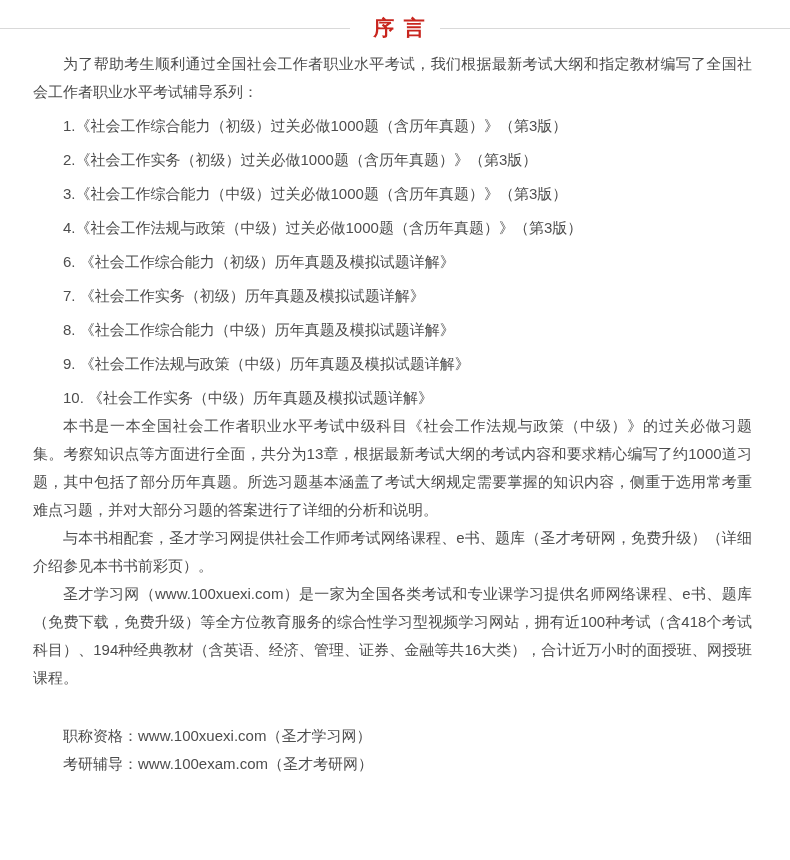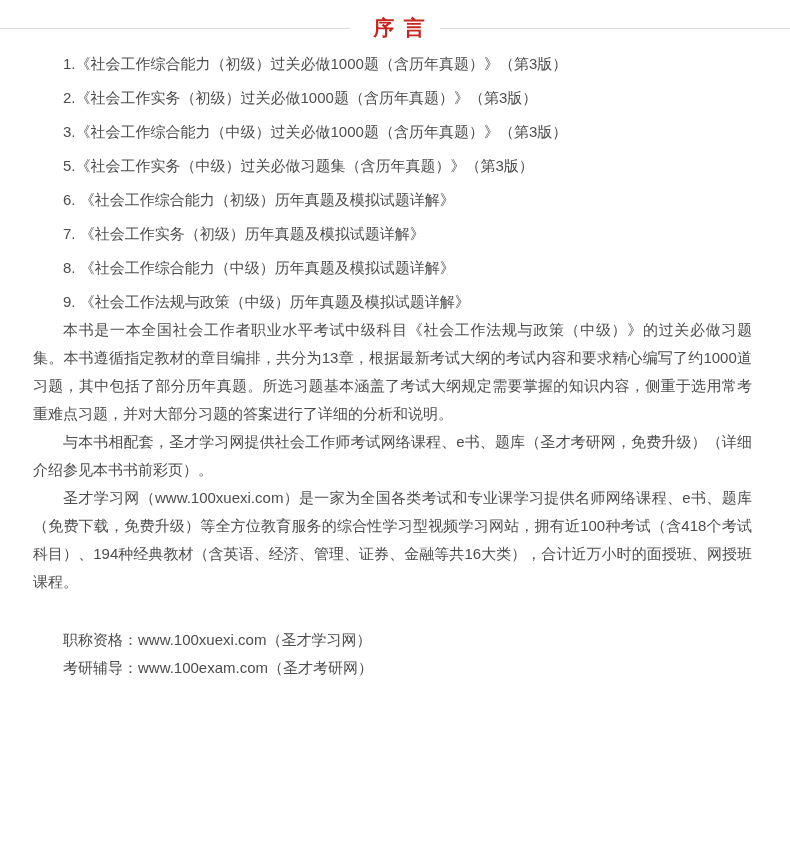--- a/index.html
+++ b/index.html
@@ -68,33 +68,35 @@
 <div class="page">
 
   <div class="header-row">
     <span class="divider"></span>
     <span class="page-title">序言</span>
     <span class="divider"></span>
   </div>
 
   <div class="content">
 
+    <p class="para">为了帮助考生顺利通过全国社会工作者职业水平考试，我们根据最新考试大纲和指定教材编写了全国社会工作者职业水平考试辅导系列：</p>
 
     <div>
       <div class="book-item">1.《社会工作综合能力（初级）过关必做1000题（含历年真题）》（第3版）</div>
       <div class="book-item">2.《社会工作实务（初级）过关必做1000题（含历年真题）》（第3版）</div>
       <div class="book-item">3.《社会工作综合能力（中级）过关必做1000题（含历年真题）》（第3版）</div>
-      <div class="book-item">5.《社会工作实务（中级）过关必做习题集（含历年真题）》（第3版）</div>
+      <div class="book-item">4.《社会工作法规与政策（中级）过关必做1000题（含历年真题）》（第3版）</div>
       <div class="book-item">6. 《社会工作综合能力（初级）历年真题及模拟试题详解》</div>
       <div class="book-item">7. 《社会工作实务（初级）历年真题及模拟试题详解》</div>
       <div class="book-item">8. 《社会工作综合能力（中级）历年真题及模拟试题详解》</div>
       <div class="book-item">9. 《社会工作法规与政策（中级）历年真题及模拟试题详解》</div>
+      <div class="book-item">10. 《社会工作实务（中级）历年真题及模拟试题详解》</div>
     </div>
 
-    <p class="para">本书是一本全国社会工作者职业水平考试中级科目《社会工作法规与政策（中级）》的过关必做习题集。本书遵循指定教材的章目编排，共分为13章，根据最新考试大纲的考试内容和要求精心编写了约1000道习题，其中包括了部分历年真题。所选习题基本涵盖了考试大纲规定需要掌握的知识内容，侧重于选用常考重难点习题，并对大部分习题的答案进行了详细的分析和说明。</p>
+    <p class="para">本书是一本全国社会工作者职业水平考试中级科目《社会工作法规与政策（中级）》的过关必做习题集。考察知识点等方面进行全面，共分为13章，根据最新考试大纲的考试内容和要求精心编写了约1000道习题，其中包括了部分历年真题。所选习题基本涵盖了考试大纲规定需要掌握的知识内容，侧重于选用常考重难点习题，并对大部分习题的答案进行了详细的分析和说明。</p>
     <p class="para">与本书相配套，圣才学习网提供社会工作师考试网络课程、e书、题库（圣才考研网，免费升级）（详细介绍参见本书书前彩页）。</p>
     <p class="para">圣才学习网（www.100xuexi.com）是一家为全国各类考试和专业课学习提供名师网络课程、e书、题库（免费下载，免费升级）等全方位教育服务的综合性学习型视频学习网站，拥有近100种考试（含418个考试科目）、194种经典教材（含英语、经济、管理、证券、金融等共16大类），合计近万小时的面授班、网授班课程。</p>
 
     <div class="footer-block">
       <div class="footer-line">职称资格：www.100xuexi.com（圣才学习网）</div>
       <div class="footer-line">考研辅导：www.100exam.com（圣才考研网）</div>
     </div>
 
   </div>
 

